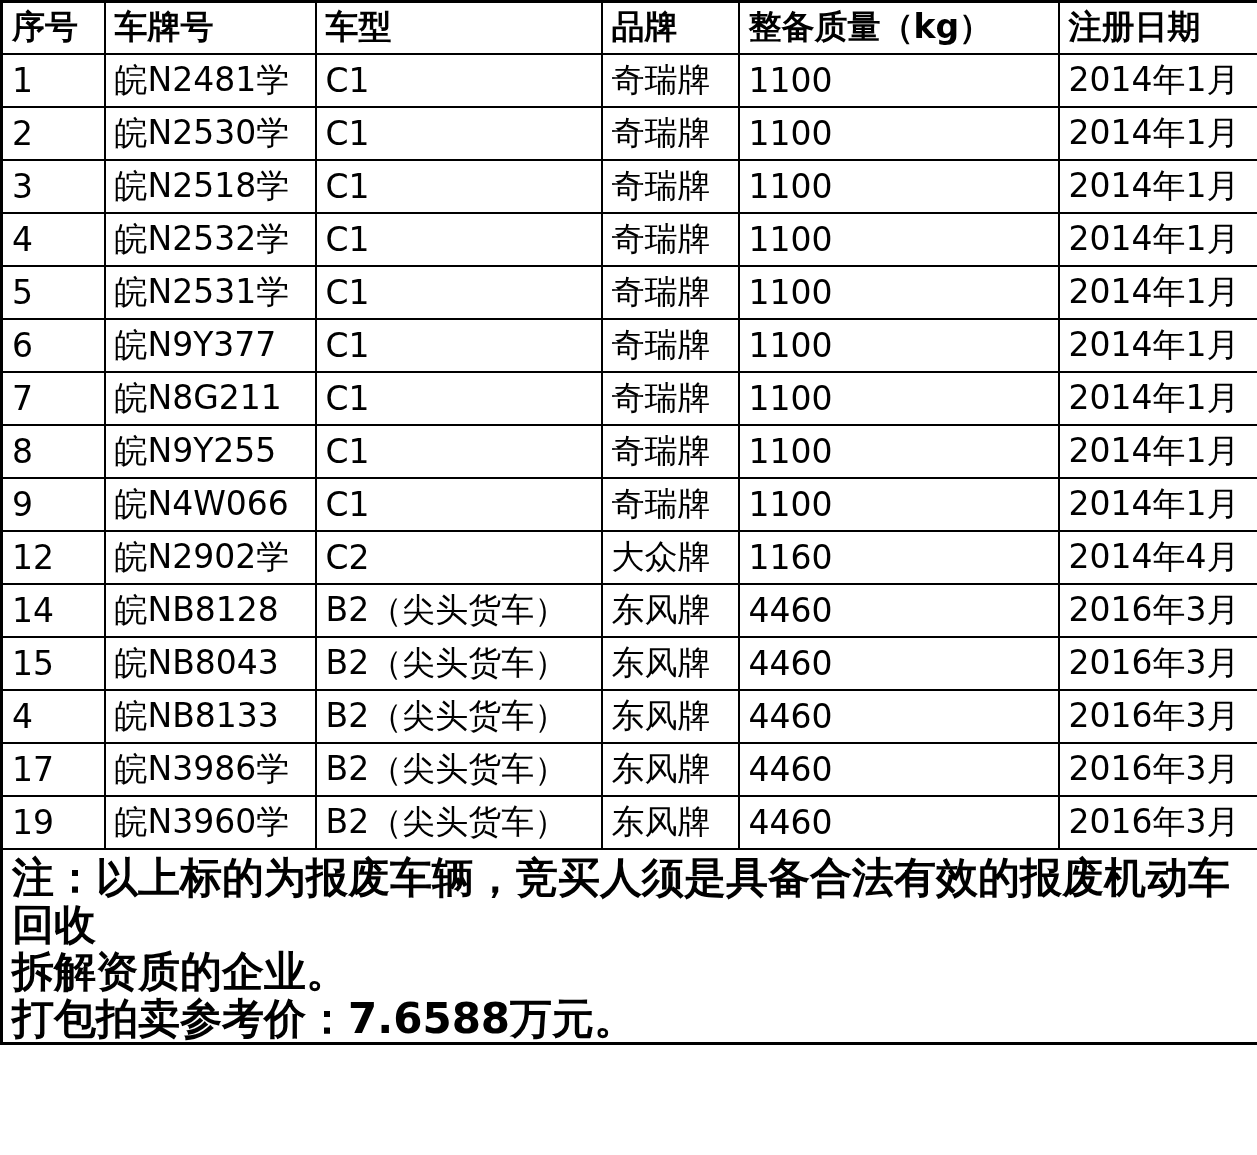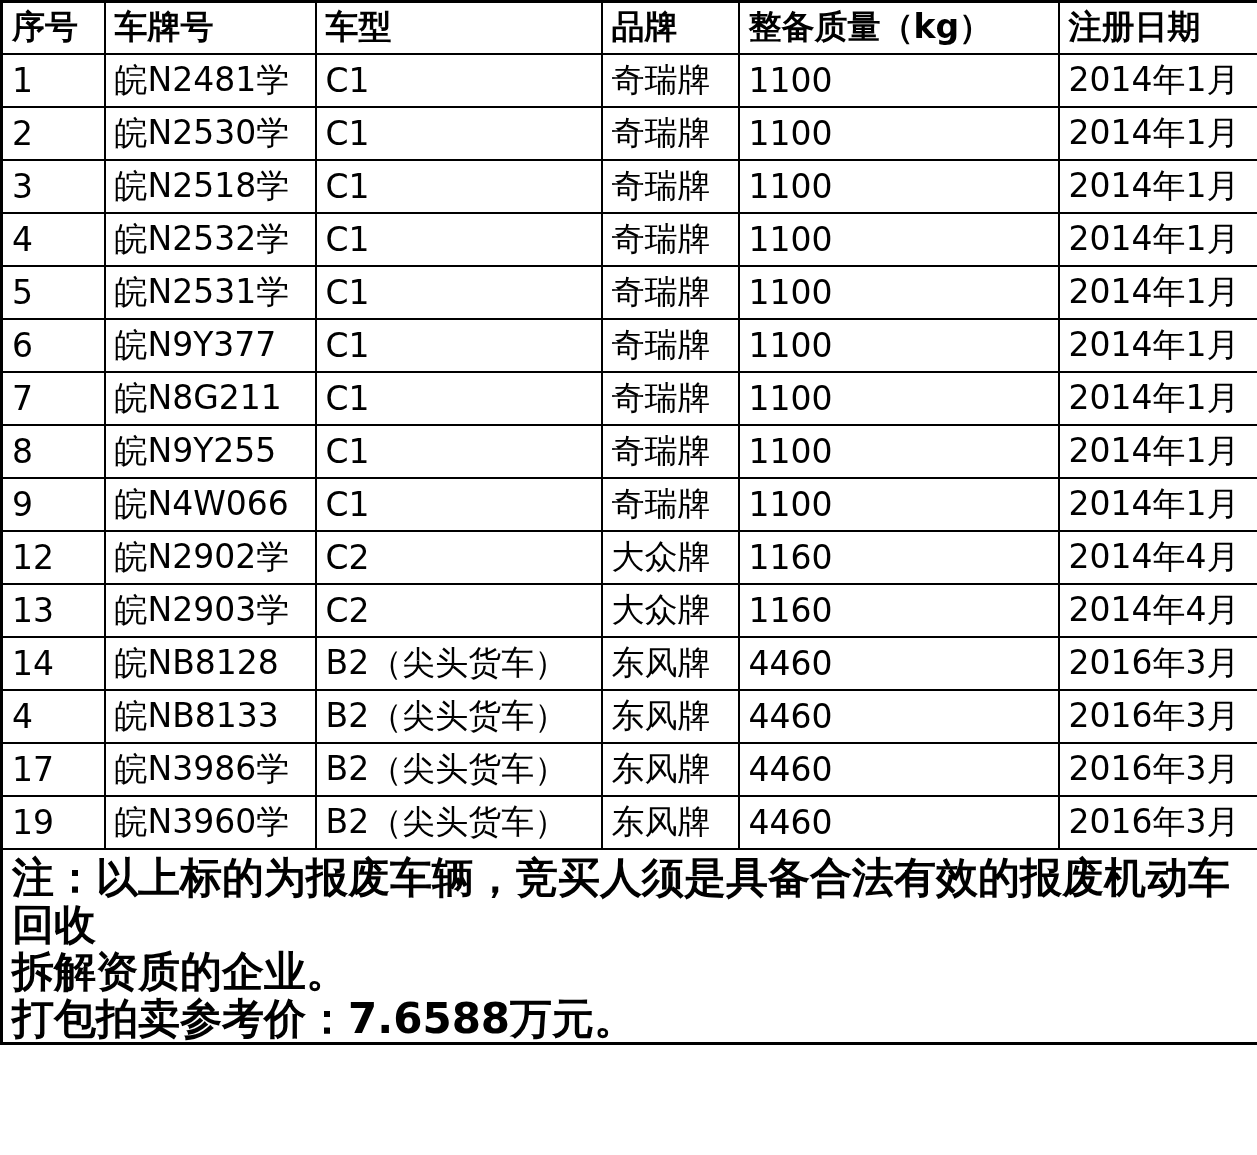--- a/index.html
+++ b/index.html
@@ -151,30 +151,30 @@
   </tr>
       <tr>
     <td>12</td>
     <td>皖N2902学</td>
     <td>C2</td>
     <td>大众牌</td>
     <td>1160</td>
     <td>2014年4月</td>
   </tr>
       <tr>
-    <td>13</td>
-    <td>皖N2903学</td>
-    <td>C2</td>
-    <td>大众牌</td>
-    <td>1160</td>
-    <td>2014年4月</td>
-  </tr>
-      <tr>
     <td>14</td>
     <td>皖NB8128</td>
+    <td>B2（尖头货车）</td>
+    <td>东风牌</td>
+    <td>4460</td>
+    <td>2016年3月</td>
+  </tr>
+      <tr>
+    <td>15</td>
+    <td>皖NB8043</td>
     <td>B2（尖头货车）</td>
     <td>东风牌</td>
     <td>4460</td>
     <td>2016年3月</td>
   </tr>
       <tr>
     <td>4</td>
     <td>皖NB8133</td>
     <td>B2（尖头货车）</td>
     <td>东风牌</td>

